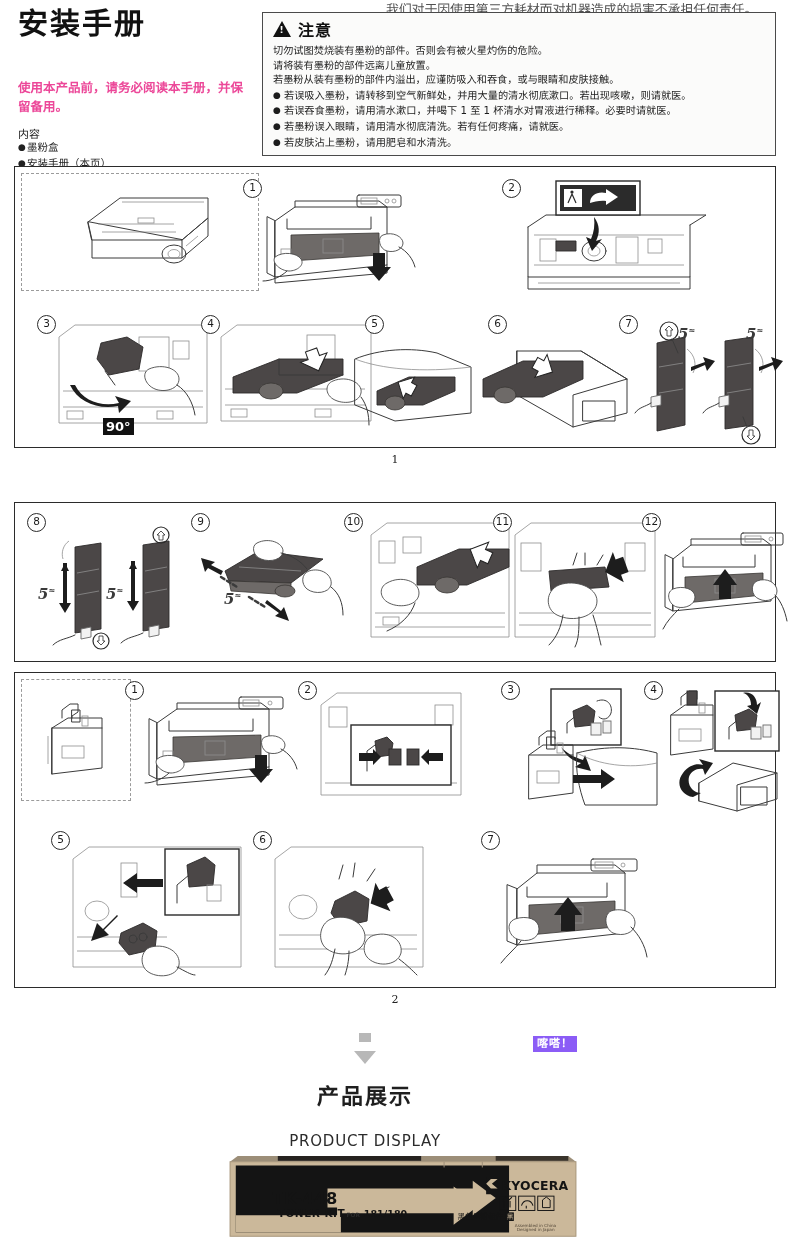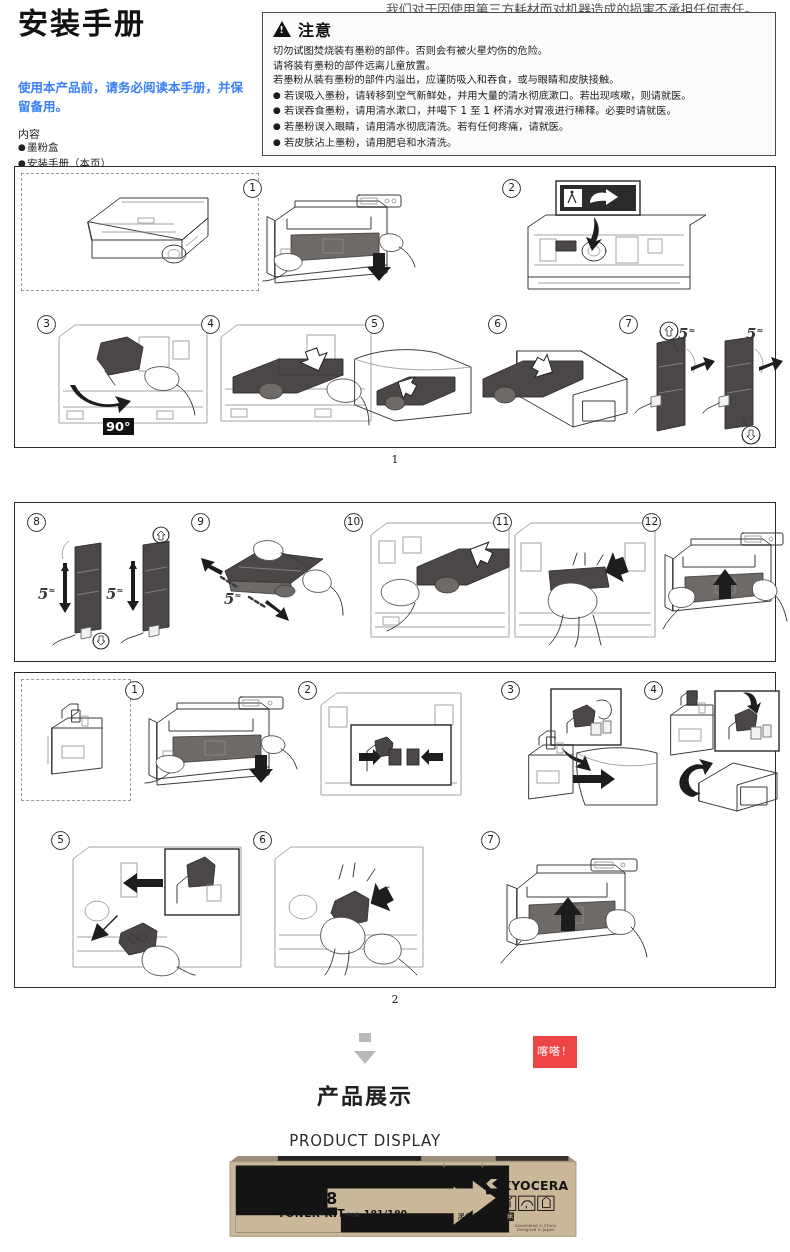--- a/index.html
+++ b/index.html
@@ -14,21 +14,21 @@
 
   
   .header{position:absolute;left:0;top:0;width:790px;height:160px;}
   .title{
     position:absolute;left:18px;top:4px;
     font-size:30px;font-weight:bold;letter-spacing:2px;color:#111;
     line-height:40px;white-space:nowrap;
   }
   .lead{
     position:absolute;left:18px;top:78px;width:228px;
-    font-size:12.5px;line-height:19px;color:#3b82f6;font-weight:bold;
+    font-size:12.5px;line-height:19px;color:#ec4899;font-weight:bold;
   }
   .contents-head{position:absolute;left:18px;top:125px;font-size:11px;color:#222;}
   .clist{position:absolute;left:18px;top:140px;width:240px;margin:0;padding:0;list-style:none;}
   .clist li{font-size:10.5px;line-height:15.5px;color:#222;white-space:nowrap;}
   .clist li .bullet{display:inline-block;width:9px;font-size:9px;vertical-align:1px;}
   .note-block{
     position:absolute;left:18px;top:220px;width:246px;
     font-size:10.5px;line-height:16px;color:#222;
   }
 
@@ -78,22 +78,22 @@
   .lineart{fill:none;stroke:#3b3b3b;stroke-width:1;stroke-linejoin:round;stroke-linecap:round;}
   .lineart-lt{fill:none;stroke:#8e8e8e;stroke-width:.8;}
   .fill-dark{fill:#4b4747;stroke:#2c2a2a;stroke-width:.9;}
   .fill-mid{fill:#6e6a68;stroke:#383634;stroke-width:.8;}
   .fill-pale{fill:#f2f2f2;stroke:#6a6a6a;stroke-width:.9;}
   .fill-white{fill:#ffffff;stroke:#4a4a4a;stroke-width:.9;}
   .arrow-blk{fill:#1d1d1d;}
   .arrow-wht{fill:#ffffff;stroke:#222;stroke-width:1;}
 
   .callout{
-    position:absolute;background:#ef4444;color:#fff;font-weight:normal;
-    font-size:11px;letter-spacing:1px;padding:9px 4px;line-height:14px;
+    position:absolute;background:#8b5cf6;color:#fff;font-weight:bold;
+    font-size:11px;letter-spacing:1px;padding:1px 4px;line-height:14px;
   }
   .deg-badge{
     position:absolute;background:#111;color:#fff;font-weight:bold;
     font-size:13px;padding:0 3px;line-height:17px;letter-spacing:0;
   }
   .fivemark{position:absolute;font-size:15px;font-weight:bold;color:#3a3a3a;
     font-family:"DejaVu Serif","Liberation Serif",serif;font-style:italic;}
   .fivemark sup{font-size:8px;font-style:normal;}
 
   .inset{position:absolute;border:1.4px solid #3a3a3a;background:#fff;box-sizing:border-box;}

